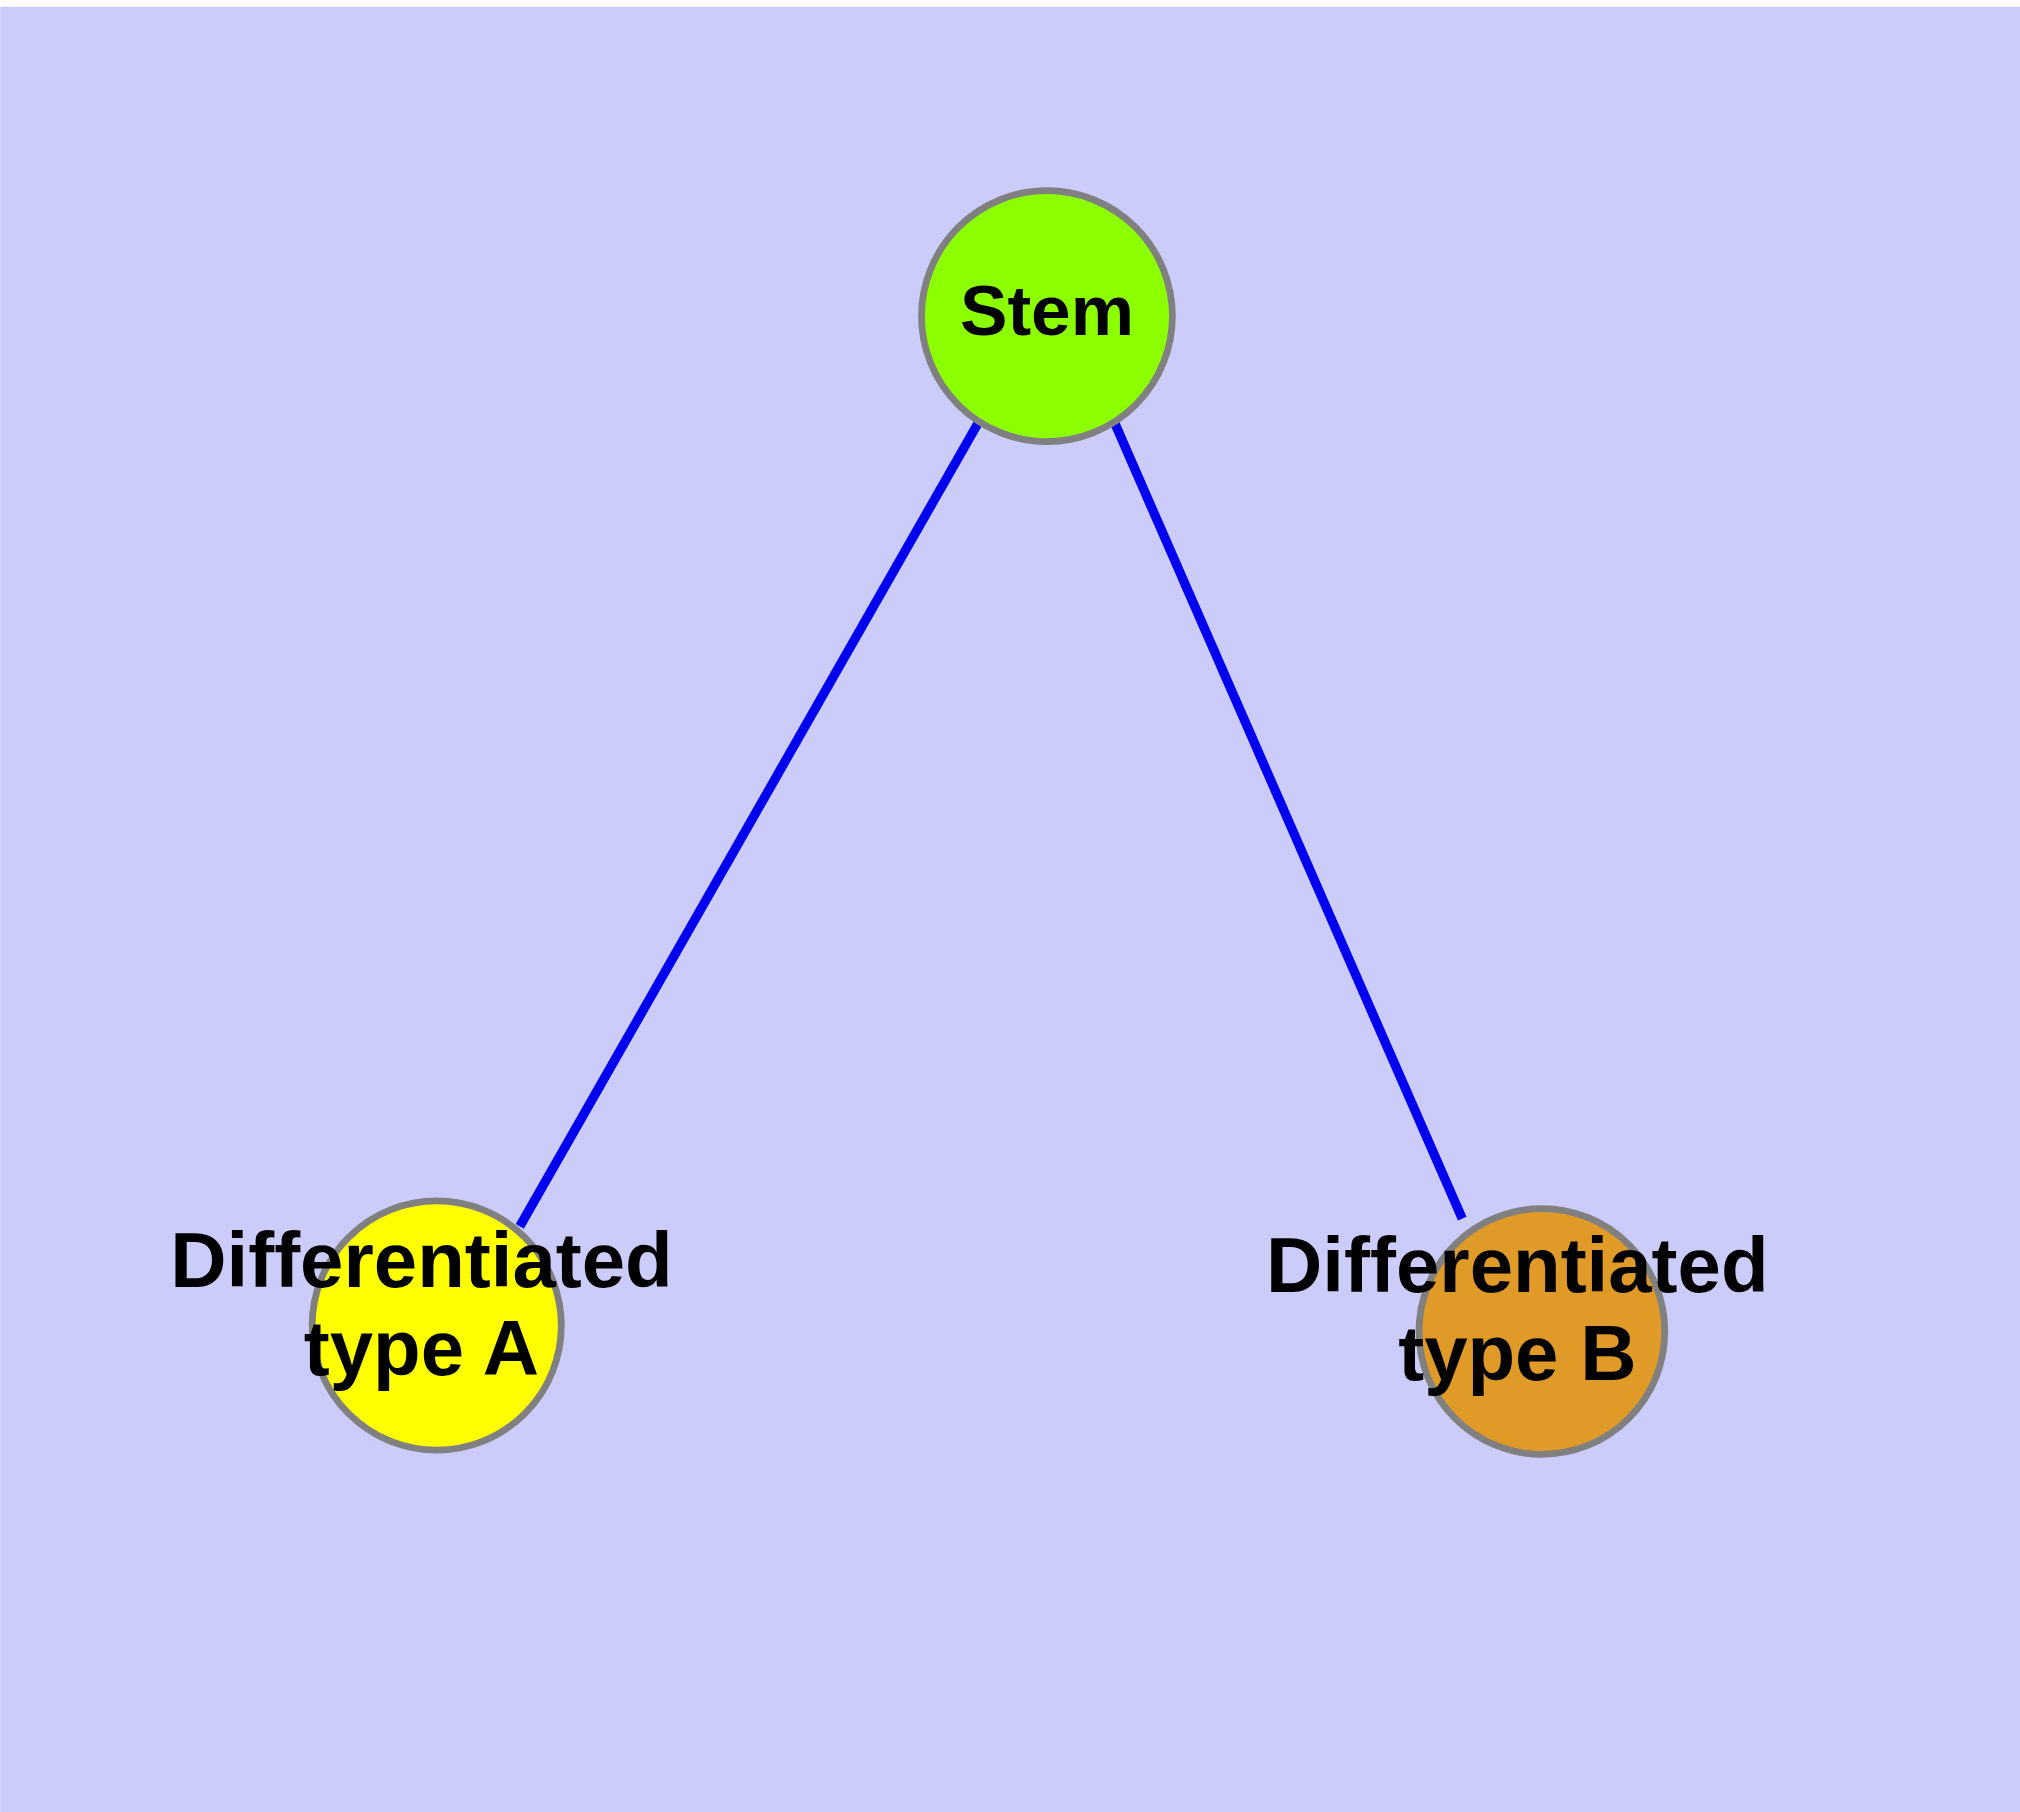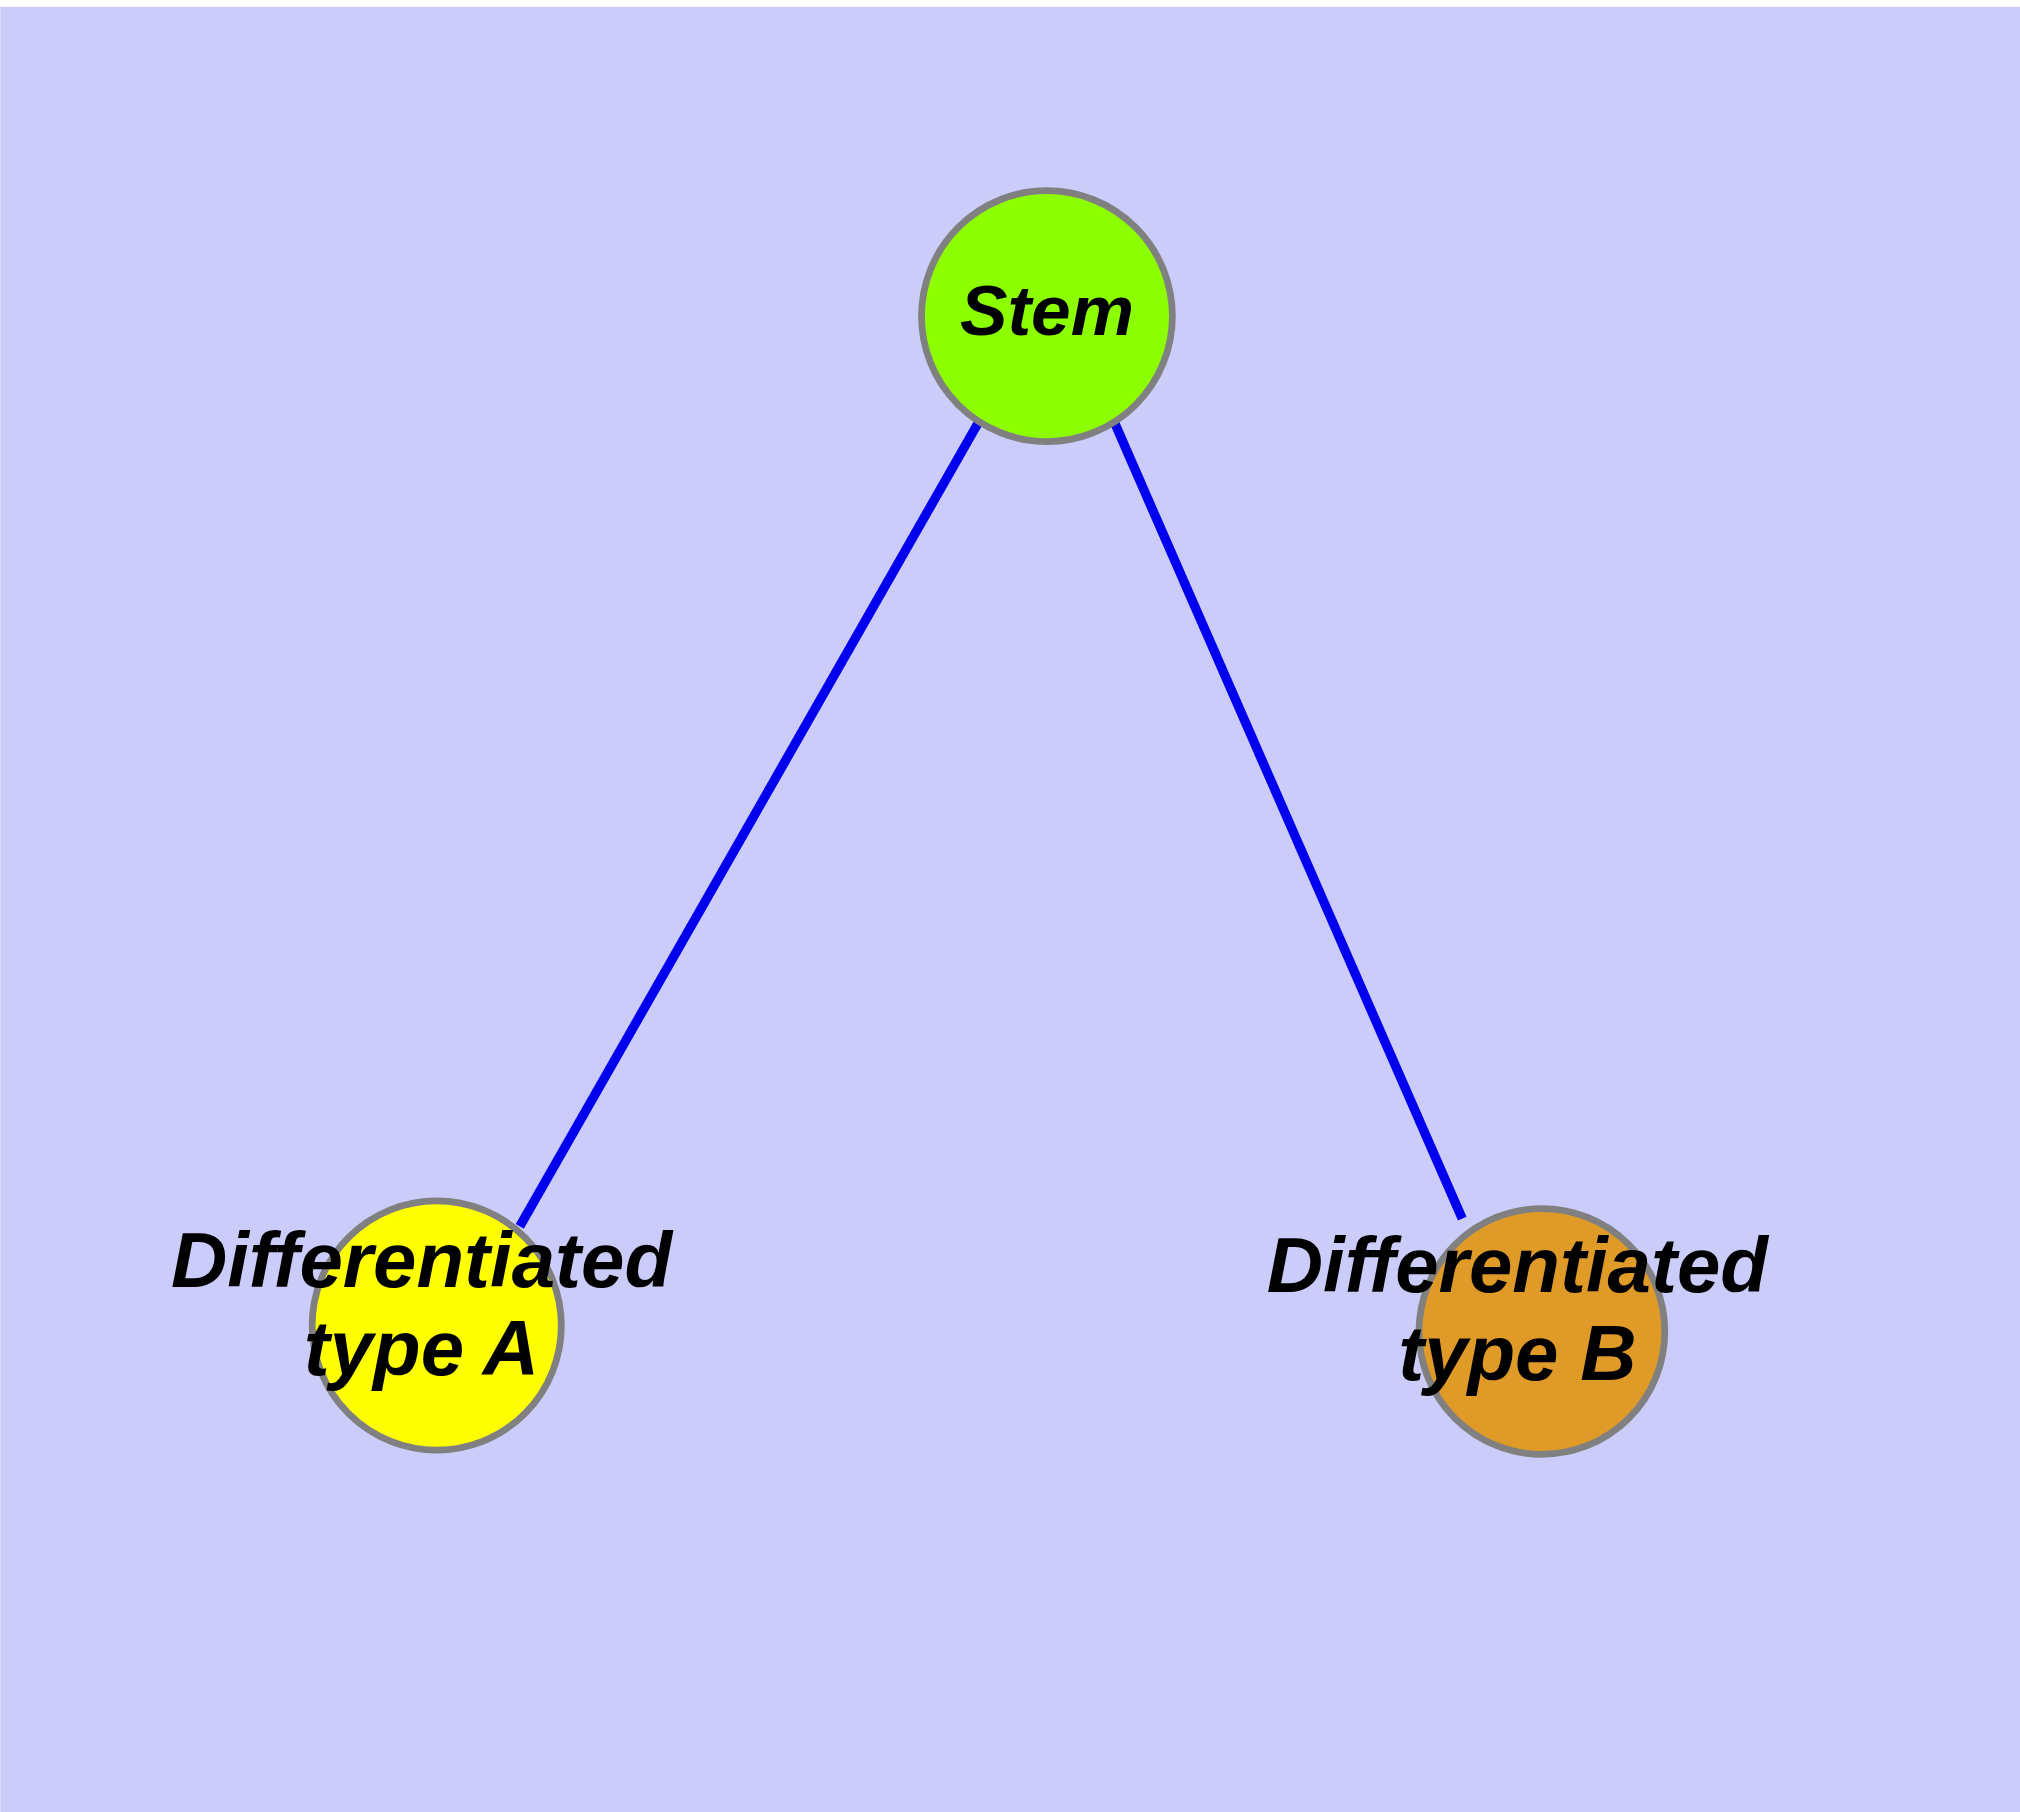--- a/index.html
+++ b/index.html
@@ -12,21 +12,20 @@
     width: 2021px;
     height: 1812px;
     overflow: hidden;
     font-family: "Liberation Sans", sans-serif;
   }
   #graph-canvas {
     position: relative;
     width: 2021px;
     height: 1812px;
     background: #ffffff;
-    font-style: italic;
   }
   #graph-svg {
     position: absolute;
     left: 0;
     top: 0;
     width: 2021px;
     height: 1812px;
     display: block;
   }
   .node-label {

